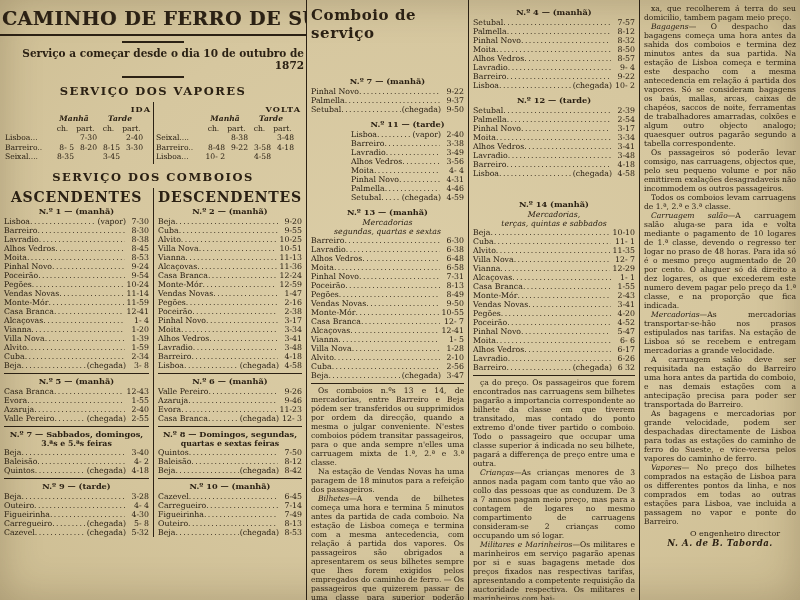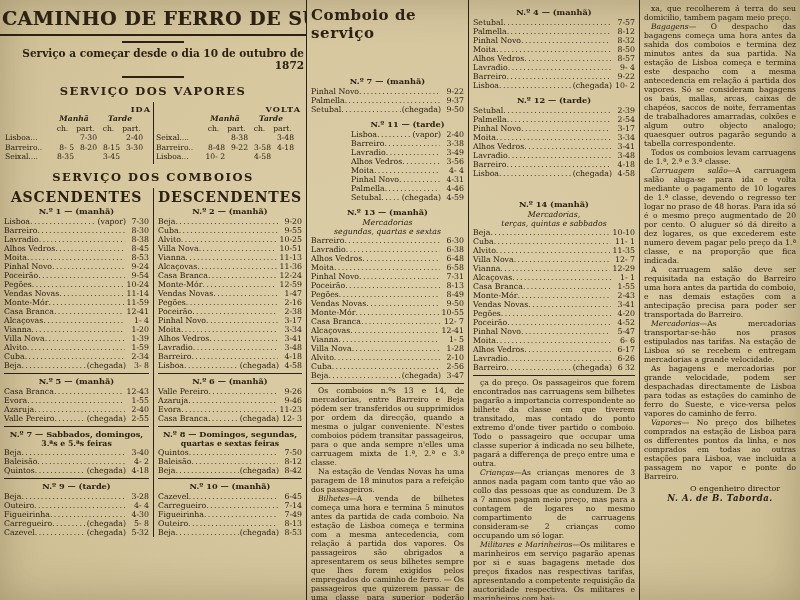--- a/index.html
+++ b/index.html
@@ -959,24 +959,25 @@
       <p><span class="lead"></span><span>ça do preço. Os passageiros que forem encontrados nas carruagens sem bilhetes pagarão a importancia correspondente ao bilhete da classe em que tiverem transitado, mas contado do ponto extremo d'onde tiver partido o comboio. Todo o passageiro que occupar uma classe superior á indicada no seu bilhete, pagará a differença de preço entre uma e outra.</span></p>
         <p><span class="lead">Crianças</span><span>—As crianças menores de 3 annos nada pagam com tanto que vão ao collo das pessoas que as conduzem. De 3 a 7 annos pagam meio preço, mas para a contagem de logares no mesmo compartimento de carruagens consideram-se 2 crianças como occupando um só logar.</span></p>
         <p><span class="lead">Militares e Marinheiros</span><span>—Os militares e marinheiros em serviço pagarão apenas por si e suas bagagens metade dos preços fixados nas respectivas tarifas, apresentando a competente requisição da auctoridade respectiva. Os militares e marinheiros com bai-</span></p>
     </div>
   </div>
 
   <div class="col colD">
     <div class="txt" style="margin-top:4px;">
       <p><span class="lead"></span><span>xa, que recolherem á terra do seu domicilio, tambem pagam meio preço.</span></p>
         <p><span class="lead">Bagagens</span><span>— O despacho das bagagens começa uma hora antes da sahida dos comboios e termina dez minutos antes da sua partida. Na estação de Lisboa começa e termina este despacho com a mesma antecedencia em relação á partida dos vapores. Só se consideram bagagens os baús, mallas, arcas, caixas de chapéos, saccos de noite, ferramentas de trabalhadores amarradas, colxões e algum outro objecto analogo; quaesquer outros pagarão segundo a tabella correspondente.</span></p>
+        <p><span class="lead"></span><span>Os passageiros só poderão levar comsigo, nas carruagens, objectos que, pelo seu pequeno volume e por não emittirem exalações desagradaveis não incommodem os outros passageiros.</span></p>
         <p><span class="lead"></span><span>Todos os comboios levam carruagens de 1.ª, 2.ª e 3.ª classe.</span></p>
         <p><span class="lead">Carruagem salão</span><span>—A carruagem salão aluga-se para ida e volta mediante o pagamento de 10 logares de 1.ª classe, devendo o regresso ter logar no praso de 48 horas. Para ida só é o mesmo preço augmentado de 20 por cento. O aluguer só dá direito a dez logares, os que excederem este numero devem pagar pelo preço da 1.ª classe, e na proporção que fica indicada.</span></p>
+        <p><span class="lead">Mercadorias</span><span>—As mercadorias transportar-se-hão nos prasos estipulados nas tarifas. Na estação de Lisboa só se recebem e entregam mercadorias a grande velocidade.</span></p>
         <p><span class="lead"></span><span>A carruagem salão deve ser requisitada na estação do Barreiro uma hora antes da partida do comboio, e nas demais estações com a antecipação precisa para poder ser transportada do Barreiro.</span></p>
-        <p><span class="lead">Mercadorias</span><span>—As mercadorias transportar-se-hão nos prasos estipulados nas tarifas. Na estação de Lisboa só se recebem e entregam mercadorias a grande velocidade.</span></p>
         <p><span class="lead"></span><span>As bagagens e mercadorias por grande velocidade, podem ser despachadas directamente de Lisboa para todas as estações do caminho de ferro do Sueste, e vice-versa pelos vapores do caminho de ferro.</span></p>
         <p><span class="lead">Vapores</span><span>— No preço dos bilhetes comprados na estação de Lisboa para os differentes pontos da linha, e nos comprados em todas ao outras estações para Lisboa, vae incluida a passagem no vapor e ponte do Barreiro.</span></p>
     </div>
     <div class="sig1">O engenheiro director</div>
     <div class="sig2">N. A. de B. Taborda.</div>
   </div>
 
 </div>
 
 </body></html>

